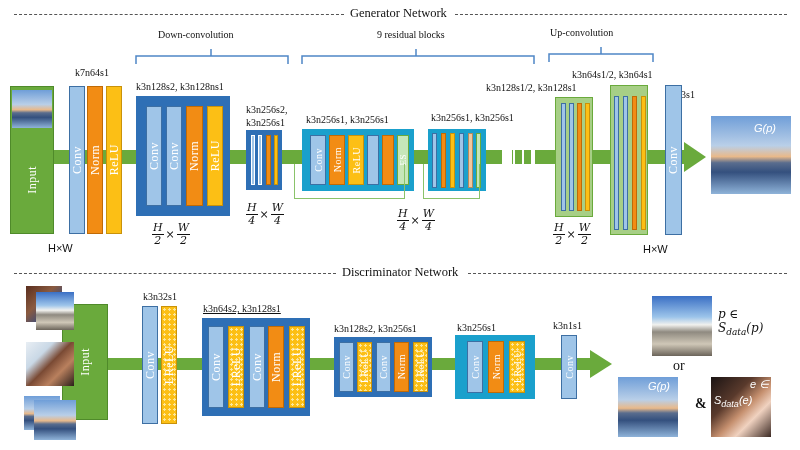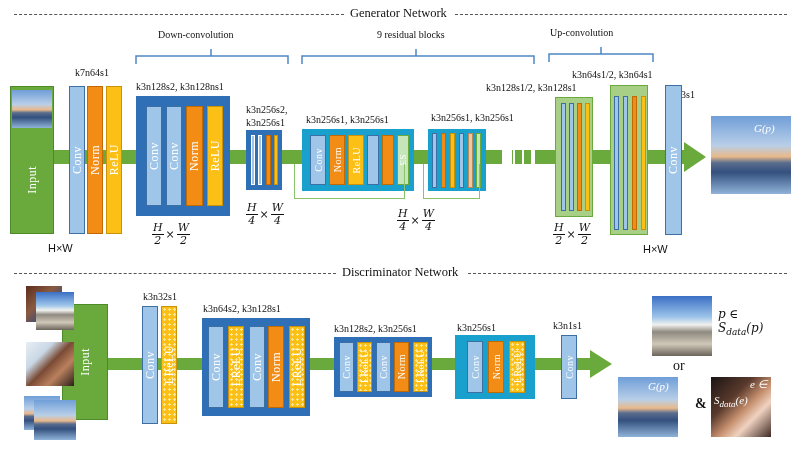--- a/index.html
+++ b/index.html
@@ -23,21 +23,21 @@
   .frac{position:absolute;display:flex;align-items:center;font-family:"DejaVu Serif",serif;font-style:italic;font-size:11px;}
   .frac .f{display:inline-flex;flex-direction:column;align-items:center;line-height:1.05;}
   .frac .f span:first-child{border-bottom:1px solid #111;padding:0 1px;}
   .frac .x{font-style:normal;margin:0 2px;}
   .img{position:absolute;overflow:hidden;box-sizing:border-box;}
   .city{background:linear-gradient(180deg,#6f9ed8 0%,#b9cfe8 38%,#e9b98a 52%,#5a6d8e 60%,#34507e 72%,#8fb3d9 100%);}
   .anime-school{background:linear-gradient(180deg,#3a6fc4 0%,#9cc4ea 35%,#f1f1ee 48%,#8f8a80 60%,#cfc7b7 80%,#6b645a 100%);}
   .anime-face{background:linear-gradient(135deg,#1b1414 0%,#5a3a2c 35%,#c58f6e 55%,#f0d2c0 70%,#3c2a24 100%);}
   .anime-face2{background:linear-gradient(135deg,#e8eef4 0%,#c9d8e6 30%,#7a4a34 50%,#b9805e 70%,#2a1e1a 100%);}
   .anime-hair{background:linear-gradient(135deg,#5a2e1e 0%,#8a5a40 40%,#3a4c7a 70%,#b5c8e2 100%);}
-  .img-cap{position:absolute;font-family:Liberation Serif, serif;font-style:italic;color:#fff;font-size:11px;white-space:nowrap;}
+  .img-cap{position:absolute;font-family:Liberation Sans, sans-serif;font-style:italic;color:#fff;font-size:11px;white-space:nowrap;}
   .math{position:absolute;font-family:"DejaVu Serif",serif;font-style:italic;font-size:12px;white-space:nowrap;line-height:1.1;}
   .or{position:absolute;font-size:14px;}
   .brace{position:absolute;}
   .skip{position:absolute;border:1px solid #8ac36a;border-top:none;box-sizing:border-box;}
 </style>
 </head>
 <body>
 
 <div class="dash" style="left:14px;top:14px;width:330px;"></div>
 <div class="dash" style="left:455px;top:14px;width:332px;"></div>
@@ -224,21 +224,21 @@
 <div class="img city" style="left:34px;top:400px;width:42px;height:40px;"></div>
 
 <div class="lbl" style="left:143px;top:292px;">k3n32s1</div>
 <div class="layer conv" style="left:142px;top:306px;width:16px;height:118px;">
     <span class="vt">Conv</span>
   </div>
 <div class="layer lrelu" style="left:161px;top:306px;width:16px;height:118px;">
     <span class="vt">LReLU</span>
   </div>
 
-<div class="lbl" style="left:203px;top:304px;">k3n64s2, k3n128s1</div>
+<div class="lbl" style="left:203px;top:304px;text-decoration:underline;">k3n64s2, k3n128s1</div>
 <div class="blk-dark" style="left:202px;top:318px;width:108px;height:98px;"></div>
 <div class="layer conv" style="left:208px;top:326px;width:16px;height:82px;">
     <span class="vt">Conv</span>
   </div>
 <div class="layer lrelu" style="left:228px;top:326px;width:16px;height:82px;">
     <span class="vt">LReLU</span>
   </div>
 <div class="layer conv" style="left:249px;top:326px;width:16px;height:82px;">
     <span class="vt">Conv</span>
   </div>

